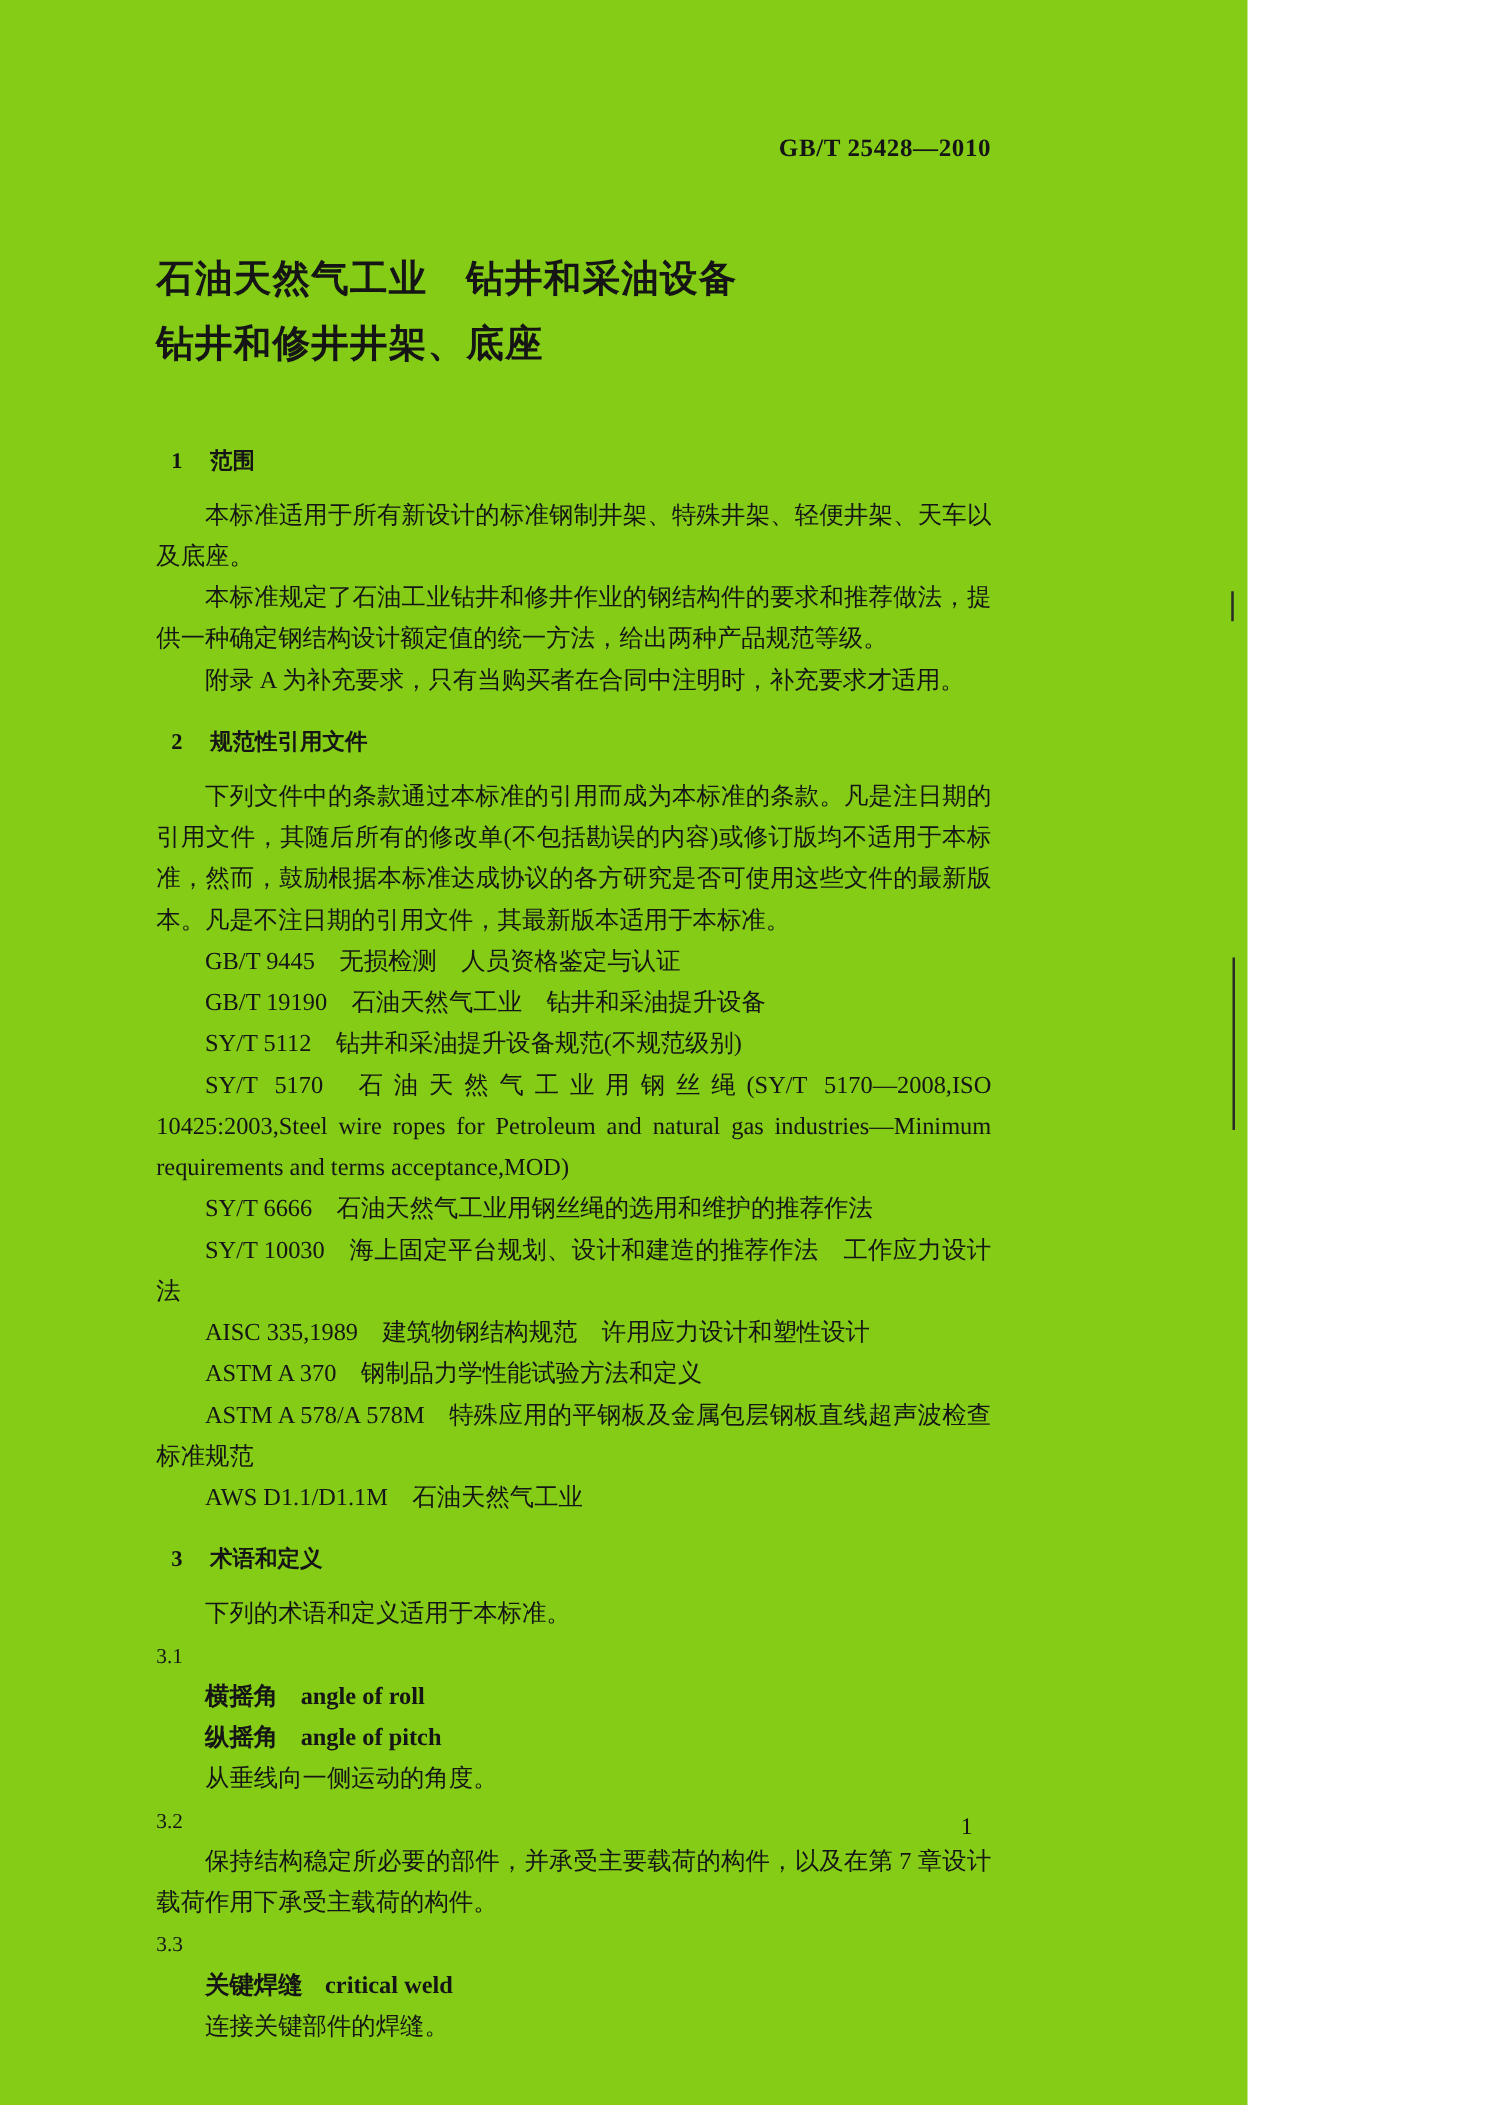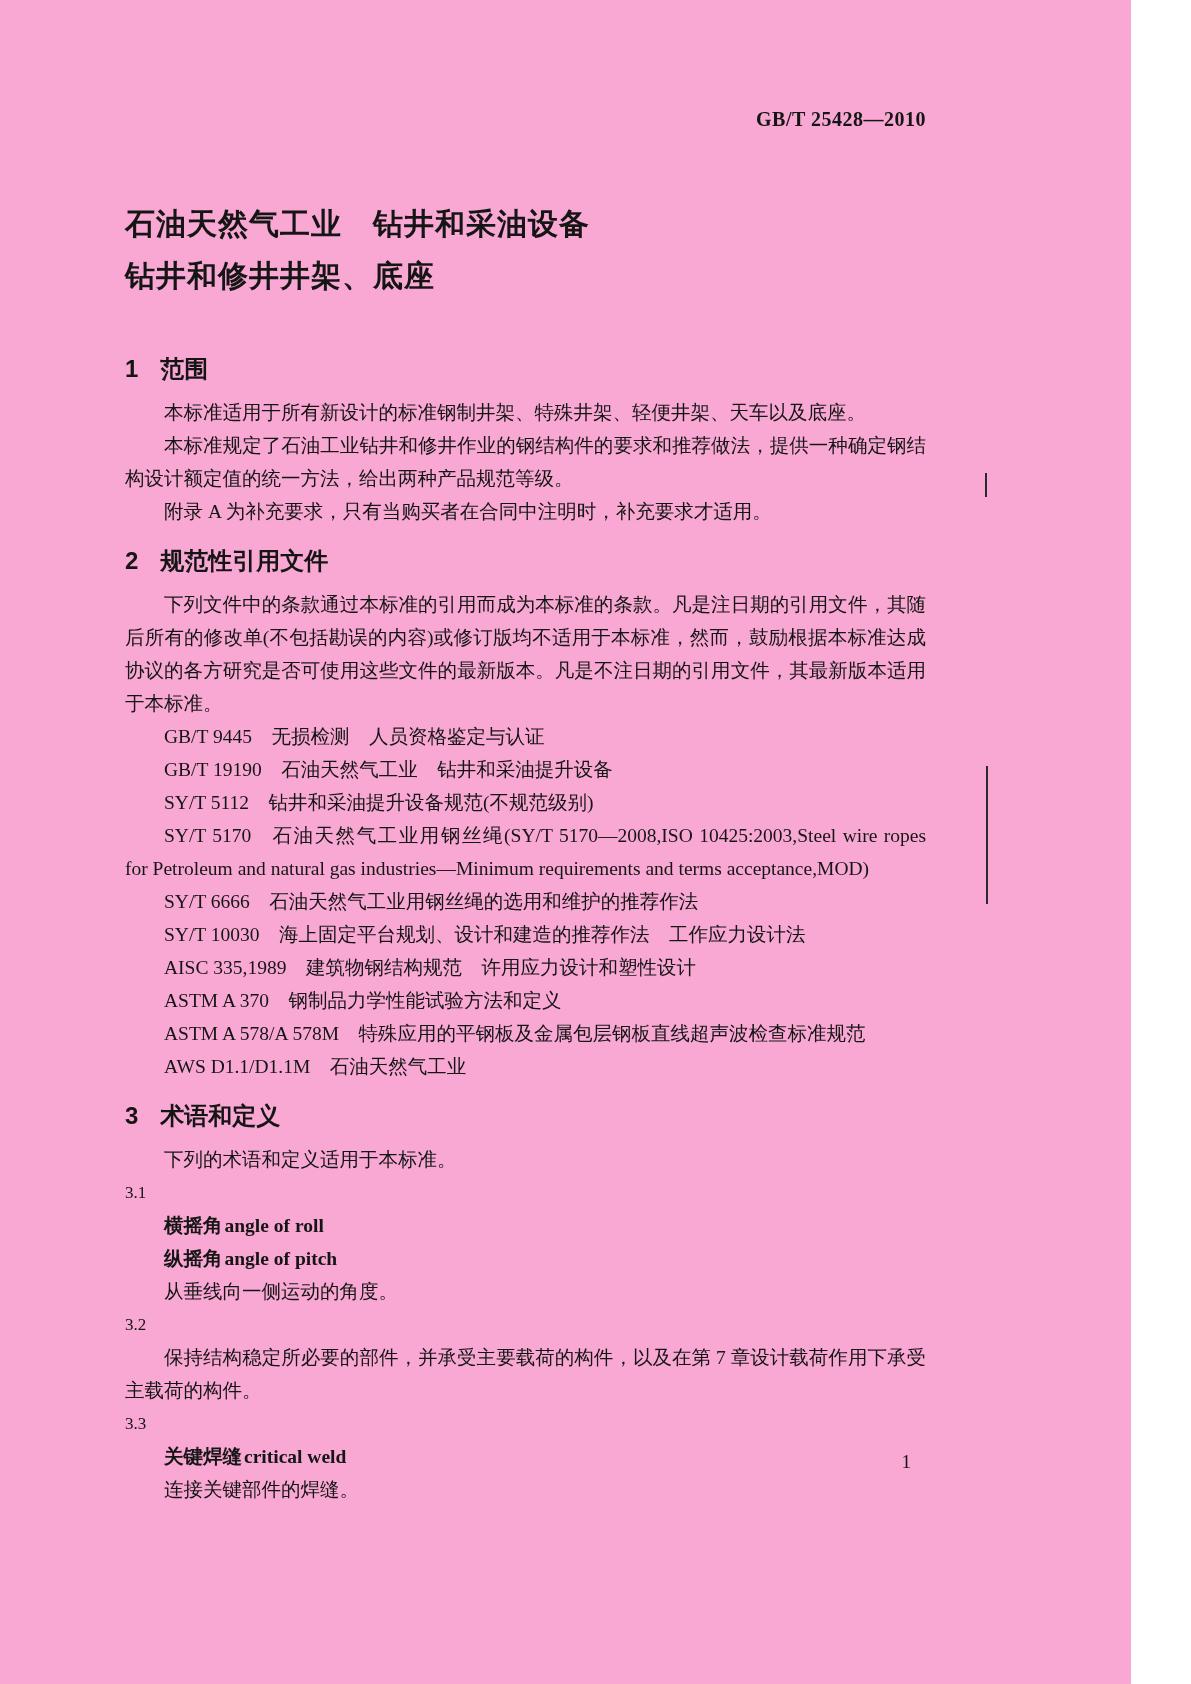--- a/index.html
+++ b/index.html
@@ -4,23 +4,23 @@
 <style>
   * { margin: 0; padding: 0; box-sizing: border-box; }
   html, body { background: #ffffff; }
   body {
     font-family: "Liberation Serif", serif;
     color: #151515;
     -webkit-font-smoothing: antialiased;
   }
   .page {
     position: relative;
-    width: 1131px;
+    width: 998px;
     height: 1684px;
-    background: #f9a8d4;
+    background: #84cc16;
     padding: 106px 205px 0 125px;
     overflow: hidden;
   }
   .doc-number {
     text-align: right;
     font-size: 20px;
     font-weight: bold;
     letter-spacing: 0.5px;
     line-height: 26px;
     font-family: "Liberation Serif", serif;
@@ -28,25 +28,25 @@
   .doc-title {
     margin-top: 66px;
     text-align: left;
     font-family: "Liberation Sans", sans-serif;
     font-weight: bold;
     font-size: 30px;
     line-height: 52px;
     letter-spacing: 1px;
   }
   .section-heading {
-    font-family: Liberation Sans, sans-serif;
+    font-family: Liberation Serif, serif;
     font-weight: bold;
-    font-size: 24px;
+    font-size: 18px;
     line-height: 33px;
-    margin: 16px 0 11px 0;
+    margin: 16px 0 11px 12px;
   }
   .section-heading.first {
     margin-top: 50px;
   }
   .sec-num { display: inline-block; margin-right: 22px; }
   .body-para {
     font-size: 19.5px;
     line-height: 33px;
     text-indent: 2em;
     text-align: justify;
@@ -63,21 +63,21 @@
     font-size: 17px;
     line-height: 33px;
   }
   .term-line {
     padding-left: 2em;
     font-size: 19.5px;
     line-height: 33px;
     font-weight: bold;
   }
   .term-zh { font-family: "Liberation Sans", sans-serif; text-align: right; }
-  .term-en { font-family: "Liberation Serif", serif; margin-left: 2px; }
+  .term-en { font-family: "Liberation Serif", serif; margin-left: 18px; }
   .term-def { }
   .page-number {
     position: absolute;
     top: 1450px;
     right: 220px;
     font-size: 19px;
     line-height: 24px;
   }
   .change-bar {
     position: absolute;

